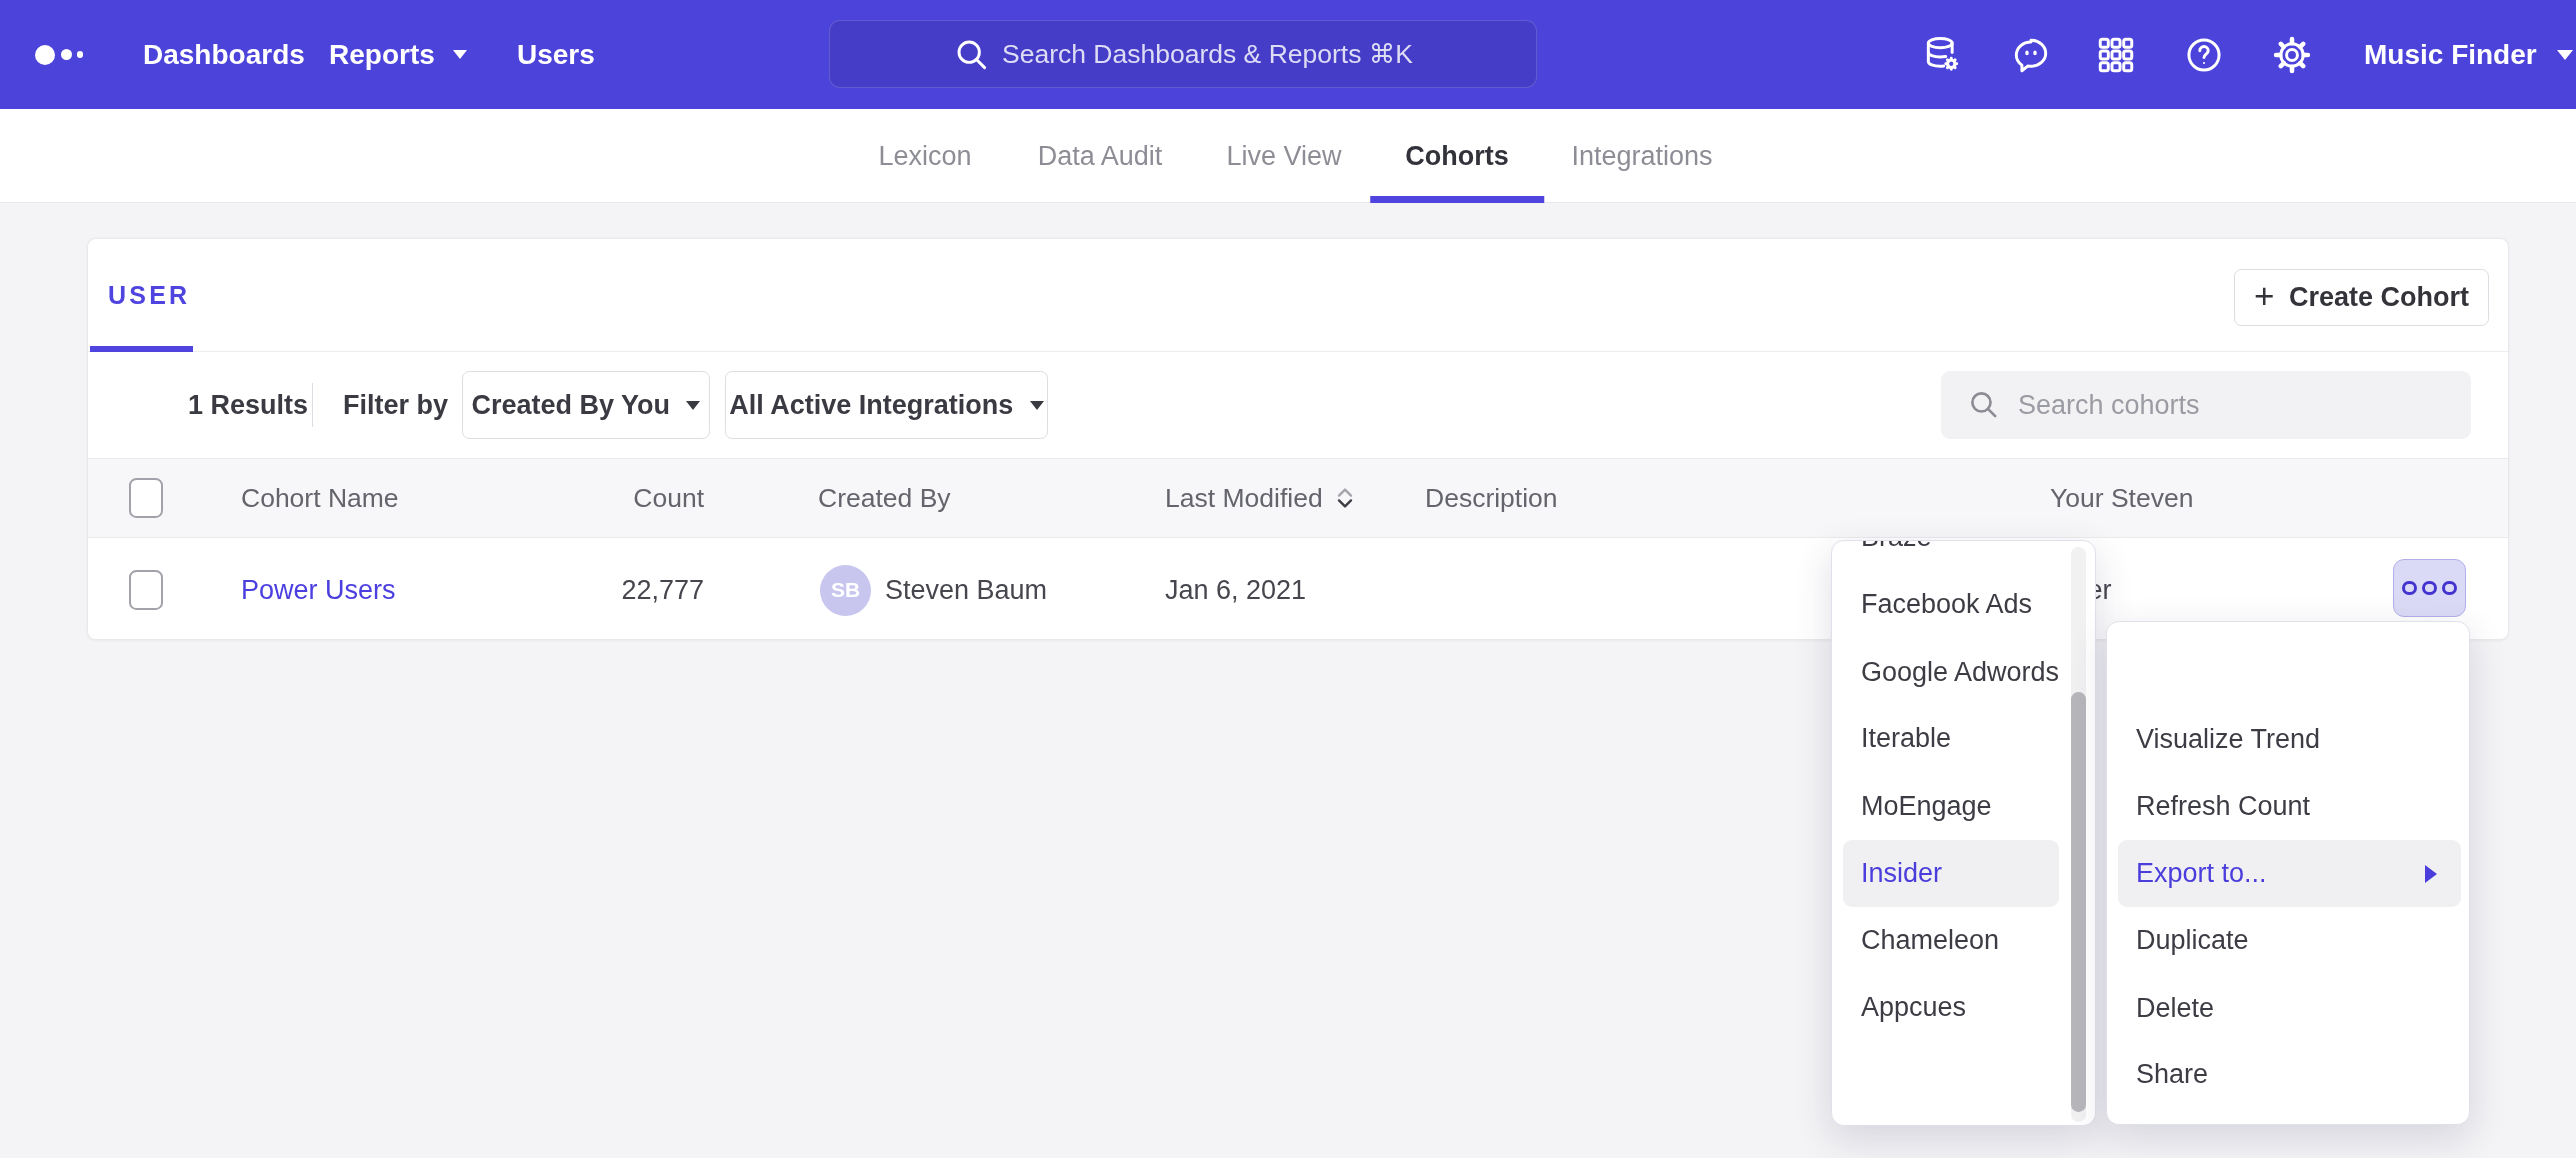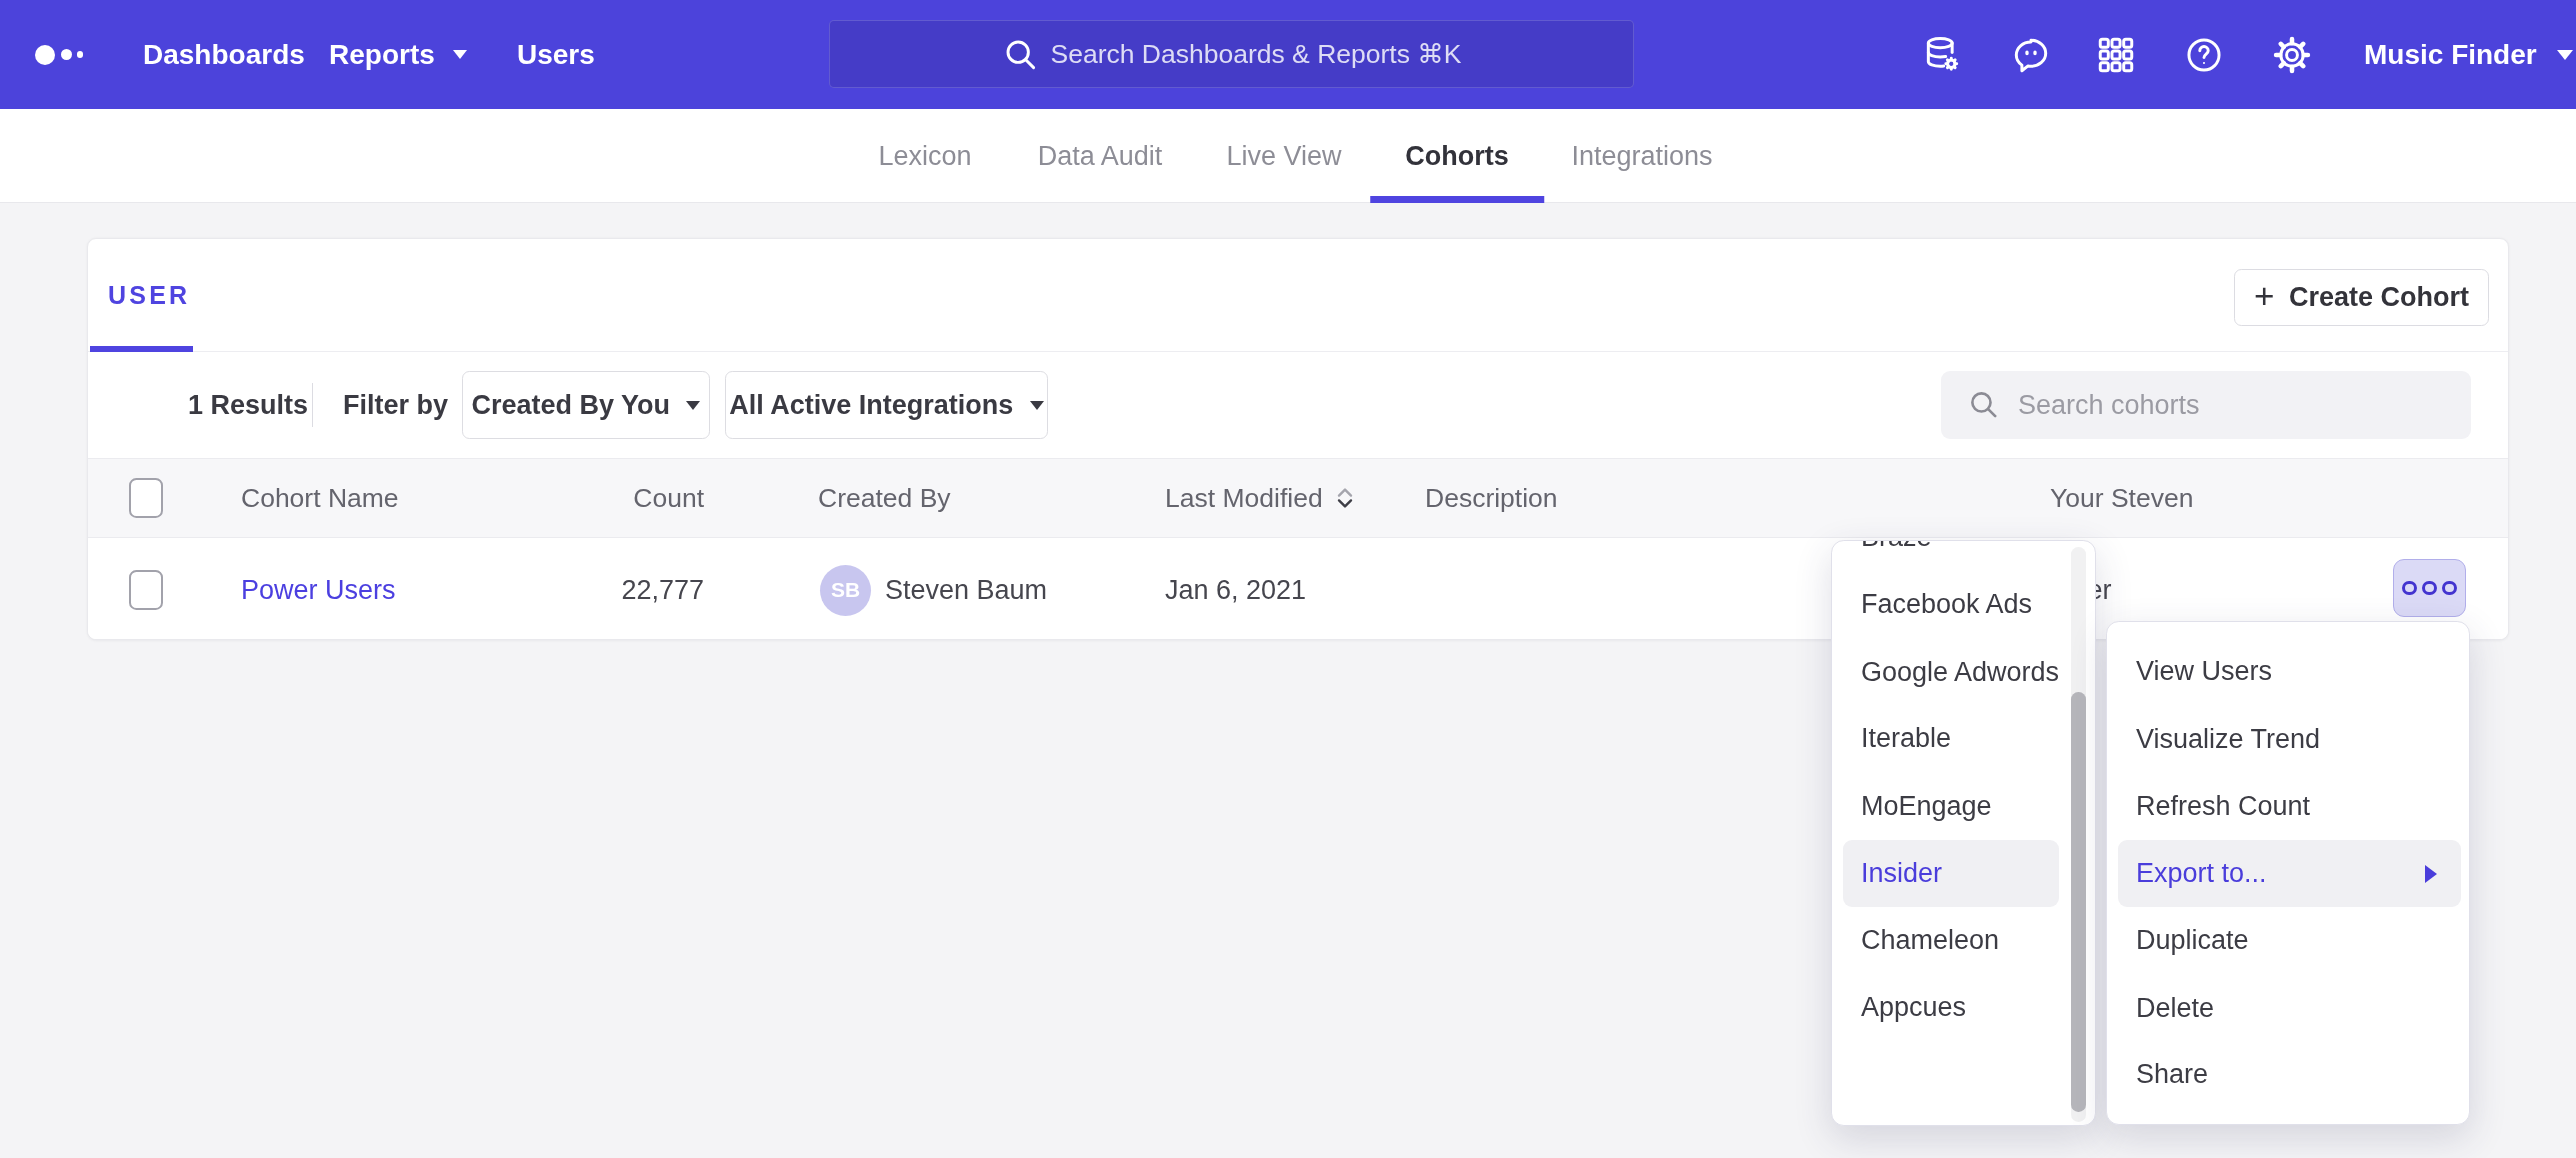--- a/index.html
+++ b/index.html
@@ -16,22 +16,22 @@
   #topnav { position:absolute; left:0; top:0; width:2576px; height:109px; background:#4c43db; }
   .nav-item { position:absolute; top:0; height:109px; display:flex; align-items:center; gap:18px;
               color:#ffffff; font-size:28px; font-weight:600; cursor:pointer; }
   .logo { position:absolute; left:35px; top:0; height:109px; display:flex; align-items:center; gap:5.5px; }
   .dot { background:#fff; border-radius:50%; }
   .dot.d1 { width:20px; height:20px; }
   .dot.d2 { width:11px; height:11px; }
   .dot.d3 { width:6.4px; height:6.4px; }
   .caret-down { width:0; height:0; border-left:8.2px solid transparent; border-right:8.2px solid transparent;
                 border-top:10px solid currentColor; display:inline-block; }
-  #nav-search { position:absolute; left:829px; top:20px; width:805px; height:68px;
-                background:#453cc7; border:0.9px solid rgba(255,255,255,0.16); border-radius:5px;
+  #nav-search { position:absolute; left:829px; top:20px; width:708px; height:68px;
+                background:#453cc7; border:0.9px solid rgba(255,255,255,0.16); border-radius:11px;
                 display:flex; align-items:center; justify-content:center; gap:12px; cursor:pointer; }
   #nav-search .ph { color:rgba(255,255,255,0.82); font-size:26.5px; }
   .nav-icon { position:absolute; top:34px; width:42px; height:42px; cursor:pointer; }
   .nav-icon svg { width:42px; height:42px; }
   #project { position:absolute; left:2364px; top:0; height:109px; display:flex; align-items:center; gap:20px;
              color:#fff; font-size:28px; font-weight:700; cursor:pointer; }
 
   
   #tabbar { position:absolute; left:0; top:109px; width:2576px; height:94px; background:#ffffff;
             border-bottom:0.9px solid #e8e8ec; }
@@ -288,21 +288,20 @@
     <div class="m-item" style="top:164px">Iterable</div>
     <div class="m-item" style="top:232px">MoEngage</div>
     <div class="m-item hl" style="top:299px">Insider</div>
     <div class="m-item" style="top:366px">Chameleon</div>
     <div class="m-item" style="top:433px">Appcues</div>
     <div id="sb-track"></div>
     <div id="sb-thumb"></div>
   </div>
 
   <div id="mainmenu" class="menu">
-    <div class="m-item" style="top:16.4px">View Users</div>
     <div class="m-item" style="top:84px">Visualize Trend</div>
     <div class="m-item" style="top:151px">Refresh Count</div>
     <div class="m-item hl" style="top:218px">
       <span>Export to...</span>
       <span class="arrow-right"></span>
     </div>
     <div class="m-item" style="top:285px">Duplicate</div>
     <div class="m-item" style="top:353px">Delete</div>
     <div class="m-item" style="top:419px">Share</div>
   </div>

